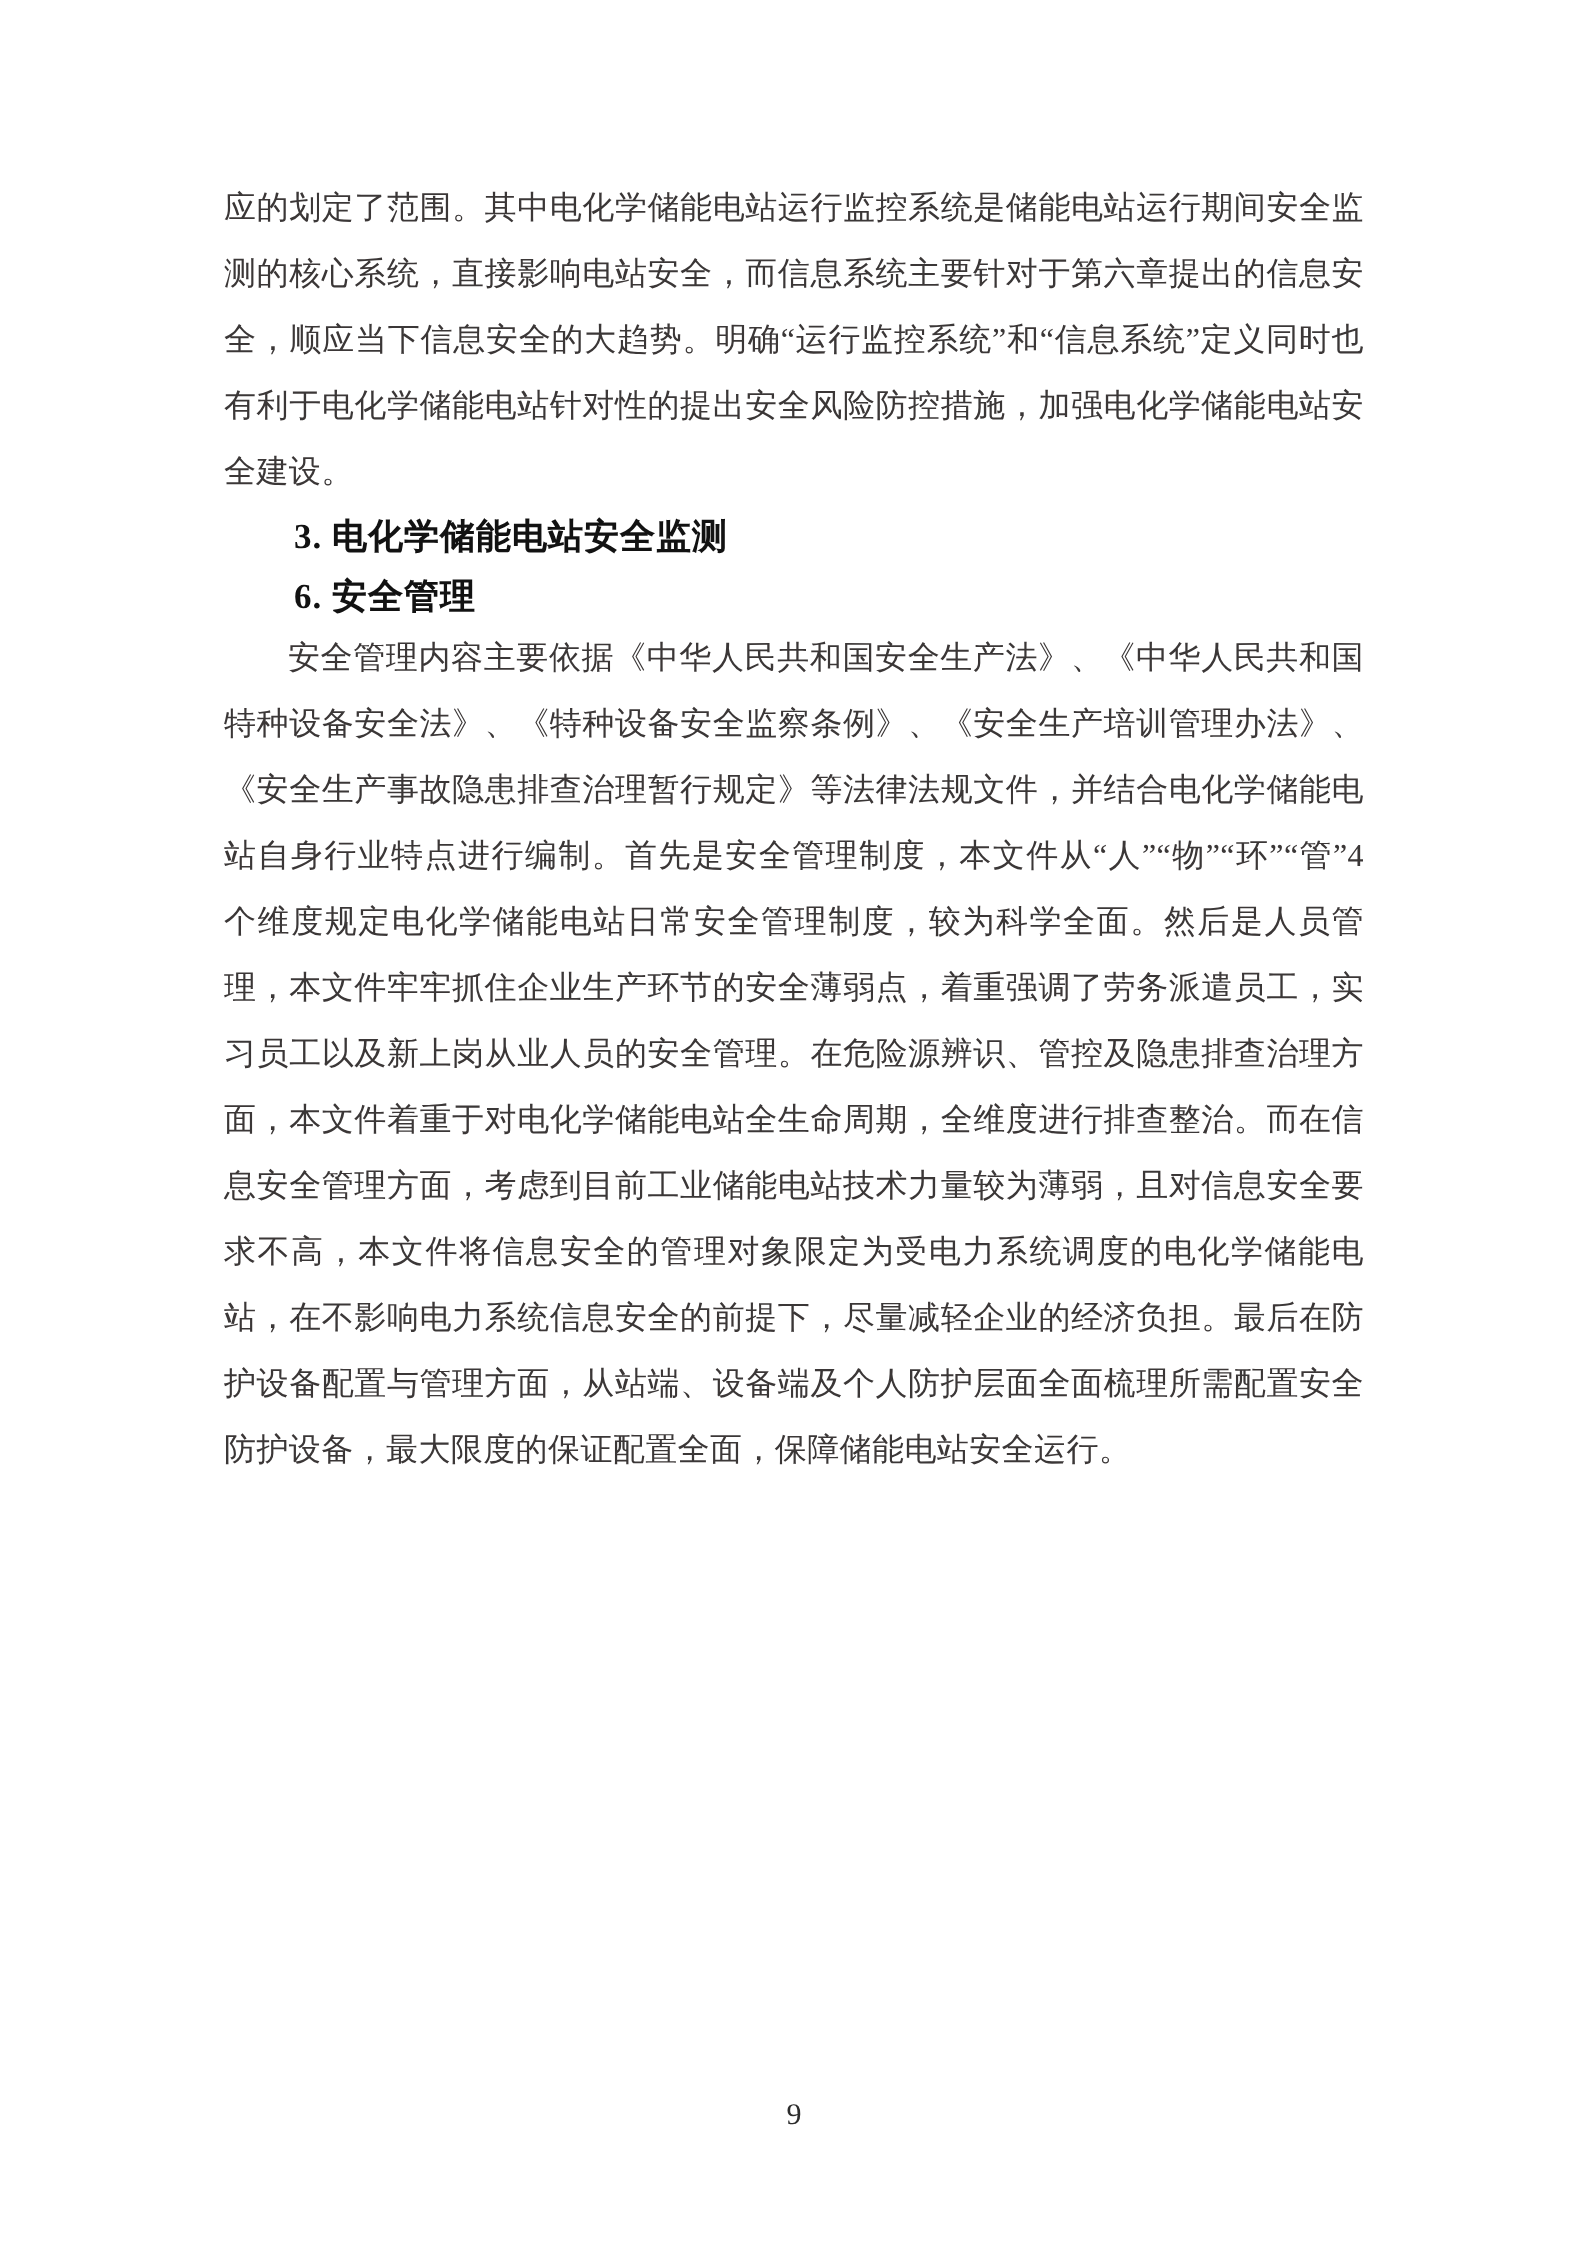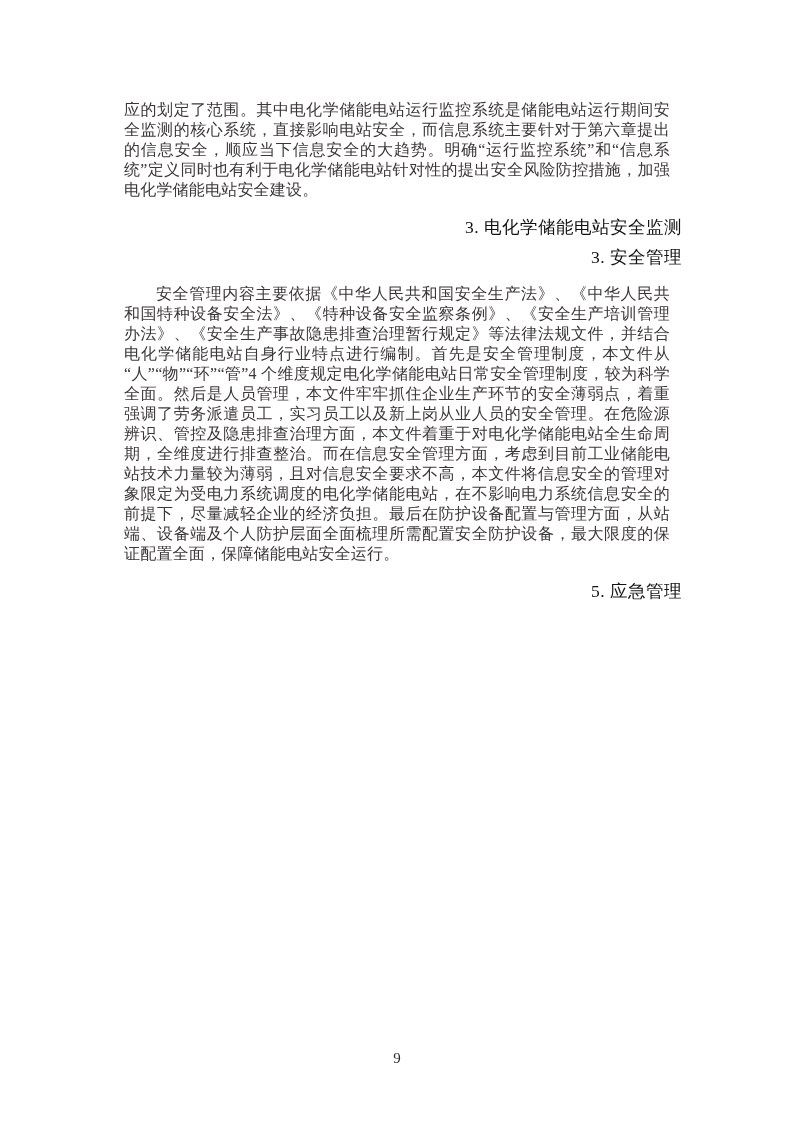--- a/index.html
+++ b/index.html
@@ -15,39 +15,38 @@
     overflow: hidden;
     font-family: "Liberation Serif", serif;
   }
   .content {
     position: absolute;
     top: 88px;
     left: 112px;
     width: 570px;
   }
   .para {
-    margin: 12px;
+    margin: 0;
     font-size: 16px;
-    line-height: 20px;
+    line-height: 33px;
     text-align: justify;
     color: #3b3737;
     letter-spacing: 0.2px;
   }
   .para.indent {
     text-indent: 2em;
   }
   .sec-heading {
     margin: 0;
     font-size: 17.5px;
-    font-weight: normal;
+    font-weight: bold;
     line-height: 30px;
     text-indent: 2em;
     color: #121212;
     letter-spacing: 0.5px;
-    text-align: right;
   }
   .page-number {
     position: absolute;
     bottom: 56px;
     left: 0;
     width: 100%;
     text-align: center;
     font-size: 15px;
     color: #2c2c2c;
   }
@@ -56,22 +55,21 @@
 <body>
 
 <div class="page">
   <div class="content">
 
     <p class="para">应的划定了范围。其中电化学储能电站运行监控系统是储能电站运行期间安全监测的核心系统，直接影响电站安全，而信息系统主要针对于第六章提出的信息安全，顺应当下信息安全的大趋势。明确“运行监控系统”和“信息系统”定义同时也有利于电化学储能电站针对性的提出安全风险防控措施，加强电化学储能电站安全建设。</p>
 
     <h2 class="sec-heading">3. 电化学储能电站安全监测</h2>
 
 
-    <h2 class="sec-heading">3. 安全管理</h2>
+    <h2 class="sec-heading">6. 安全管理</h2>
 
     <p class="para indent">安全管理内容主要依据《中华人民共和国安全生产法》、《中华人民共和国特种设备安全法》、《特种设备安全监察条例》、《安全生产培训管理办法》、《安全生产事故隐患排查治理暂行规定》等法律法规文件，并结合电化学储能电站自身行业特点进行编制。首先是安全管理制度，本文件从“人”“物”“环”“管”4 个维度规定电化学储能电站日常安全管理制度，较为科学全面。然后是人员管理，本文件牢牢抓住企业生产环节的安全薄弱点，着重强调了劳务派遣员工，实习员工以及新上岗从业人员的安全管理。在危险源辨识、管控及隐患排查治理方面，本文件着重于对电化学储能电站全生命周期，全维度进行排查整治。而在信息安全管理方面，考虑到目前工业储能电站技术力量较为薄弱，且对信息安全要求不高，本文件将信息安全的管理对象限定为受电力系统调度的电化学储能电站，在不影响电力系统信息安全的前提下，尽量减轻企业的经济负担。最后在防护设备配置与管理方面，从站端、设备端及个人防护层面全面梳理所需配置安全防护设备，最大限度的保证配置全面，保障储能电站安全运行。</p>
 
-    <h2 class="sec-heading">5. 应急管理</h2>
 
   </div>
 
   <div class="page-number">9</div>
 </div>
 
 </body></html>

